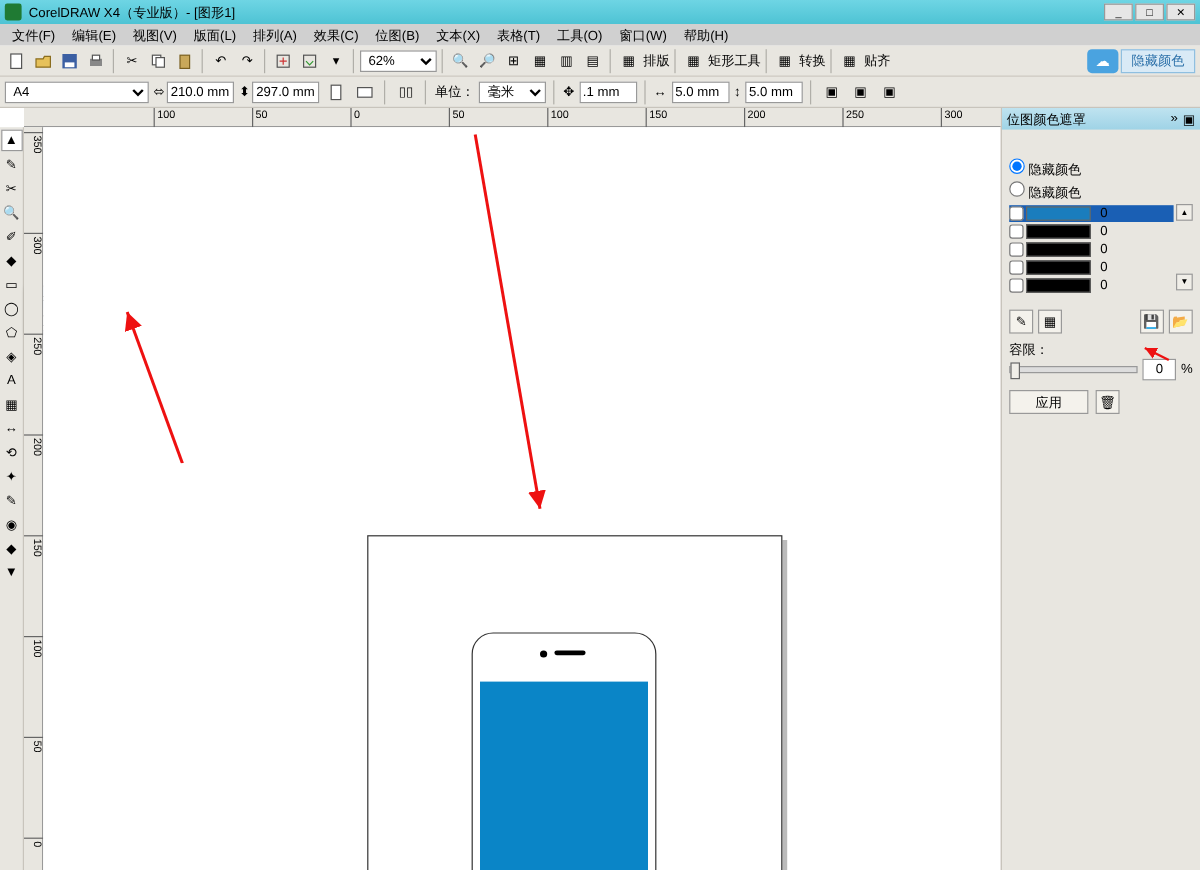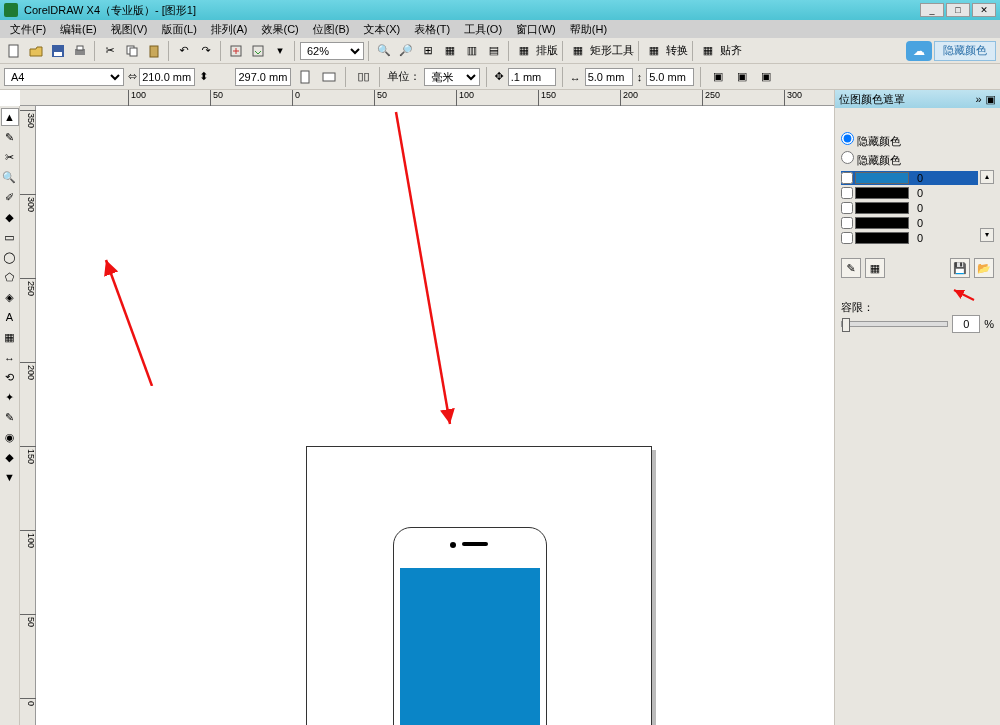--- a/index.html
+++ b/index.html
@@ -59,21 +59,21 @@
 .docker-body label { display: block; font-size: 11px; margin: 2px 0; }
 .cm-row { display: flex; align-items: center; gap: 2px; margin: 1px 0; }
 .cm-row input[type=checkbox] { width: 12px; height: 12px; }
 .cm-row .swatch { width: 54px; height: 12px; background: #000; border: 1px solid #666; }
 .cm-row .swatch.blue { background: #1a7dbd; }
 .cm-row .val { width: 18px; height: 14px; text-align: center; border: none; background: transparent; }
 .cm-row.sel { background: #1a5fb4; color: #fff; }
 .docker .scrollbtn { width: 14px; height: 14px; border: 1px solid #999; background: #f0eee8; font-size: 8px; text-align: center; line-height: 12px; }
 .docker .ctrlrow { display: flex; align-items: center; gap: 4px; margin-top: 12px; }
 .docker .small-btn { width: 20px; height: 20px; border: 1px solid #999; background: #f4f2ec; }
-.docker .tol { display: flex; align-items: center; gap: 4px; margin-top: 22px; }
+.docker .tol { display: flex; align-items: center; gap: 4px; margin-top: 6px; }
 .docker .slider { flex: 1; height: 6px; background: #ddd; border: 1px solid #999; position: relative; }
 .docker .slider .thumb { position: absolute; left: 0; top: -4px; width: 8px; height: 14px; background: #f0eee8; border: 1px solid #666; }
 .docker .apply { width: 66px; height: 20px; border: 1px solid #999; background: #f4f2ec; margin-top: 8px; }
 .docker .trash { width: 20px; height: 20px; border: 1px solid #999; background: #f4f2ec; margin-top: 8px; float: right; }
 
 .cloud-btn { width: 26px; height: 20px; background: #4aa3e0; border-radius: 4px; display: flex; align-items: center; justify-content: center; color: #fff; font-size: 12px; }
 .upload-btn { height: 20px; background: #d9eaf6; border: 1px solid #8fbfe0; padding: 0 8px; color: #2a6fa8; }
 
 .colorbar { position: absolute; right: 150px; top: 106px; width: 16px; bottom: 0; background: #e8e6e0; border-left: 1px solid #c8c4bc; }
 .colorbar .c { width: 14px; height: 14px; margin: 1px auto; border: 1px solid #666; }
@@ -190,21 +190,21 @@
 </div>
 
 <div class="toolbar2">
   <select style="width:120px"><option>A4</option></select>
   <div class="prop-box">
     <span>⬄</span>
     <input type="text" style="width: 56px;" value="210.0 mm">
   </div>
   <div class="prop-box">
     <span>⬍</span>
-    <input type="text" style="width: 56px; margin-left: 25px;" value="297.0 mm">
+    <input type="text" style="width: 56px;" value="297.0 mm">
   </div>
   <button class="tb-btn">
       <svg width="12" height="14">
         <rect x="2" y="1" width="8" height="12" fill="#fff" stroke="#555"></rect>
       </svg>
     </button>
   <button class="tb-btn">
       <svg width="14" height="12">
         <rect x="1" y="2" width="12" height="8" fill="#fff" stroke="#555"></rect>
       </svg>
@@ -391,14 +391,18 @@
       <span>容限：</span>
     </div>
     <div style="display:flex;align-items:center;gap:4px">
       <div class="slider">
           <div class="thumb"></div>
         </div>
       <input type="text" style="width: 28px; text-align: center;" value="0">
       <span>%</span>
     </div>
 
+    <div style="display:flex;gap:6px">
+      <button class="apply">应用</button>
+      <button class="trash">🗑</button>
+    </div>
   </div>
 </div>
 
 </body></html>

